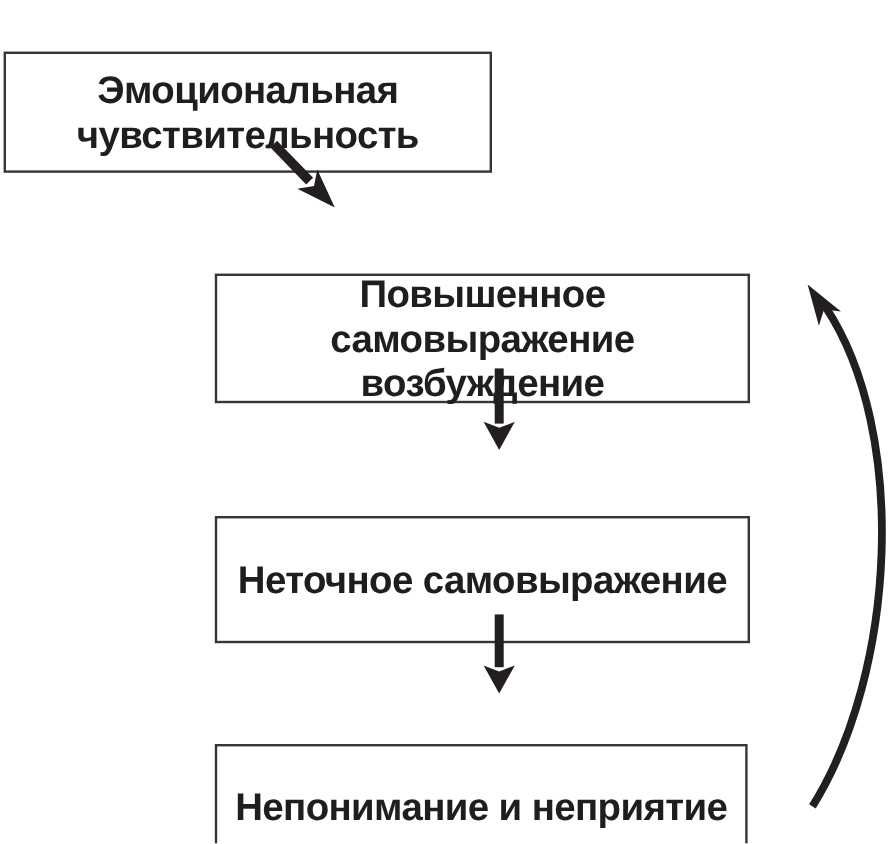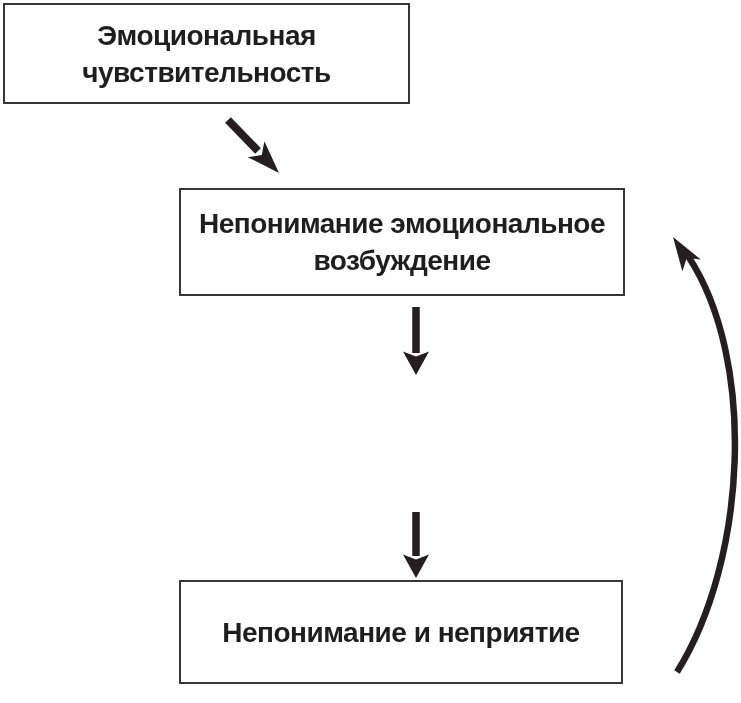--- a/index.html
+++ b/index.html
@@ -18,26 +18,27 @@
   .node {
     position: absolute;
     box-sizing: border-box;
     border: 2px solid var(--box-border, #363636);
     background: var(--bg, #ffffff);
     display: flex;
     align-items: center;
     justify-content: center;
     text-align: center;
     font-weight: bold;
-    font-size: 28px;
+    font-size: 32px;
     line-height: 37px;
     letter-spacing: -0.5px;
     color: var(--text, #1e1e1e);
     white-space: pre-line;
     padding: 12px 6px;
+    margin-top: 40px;
   }
   #node1 { left: 3px;   top: 3px;   width: 407px; height: 101px; }
   #node2 { left: 179px; top: 188px; width: 446px; height: 108px; }
   #node3 { left: 179px; top: 390px; width: 446px; height: 106px; }
   #node4 { left: 179px; top: 580px; width: 444px; height: 104px; }
 
   svg.arrows {
     position: absolute;
     left: 0;
     top: 0;
@@ -55,23 +56,24 @@
   }
 </style>
 </head>
 <body>
 
 <div class="canvas">
 
   <div class="node" id="node1">Эмоциональная
 чувствительность</div>
 
-  <div class="node" id="node2">Непонимание эмоциональное
+  <div class="node" id="node2">Повышенное самовыражение
 возбуждение</div>
 
+  <div class="node" id="node3">Неточное самовыражение</div>
 
   <div class="node" id="node4">Непонимание и неприятие</div>
 
   <svg class="arrows" viewBox="0 0 741 703" xmlns="http://www.w3.org/2000/svg">
 
     <g>
       <line class="arrow-stroke" x1="228" y1="120" x2="258" y2="151" stroke-width="8"></line>
       <polygon class="arrow-fill" points="279,173 264.4,141.2 261.7,155 247.8,157.2"></polygon>
     </g>
 

